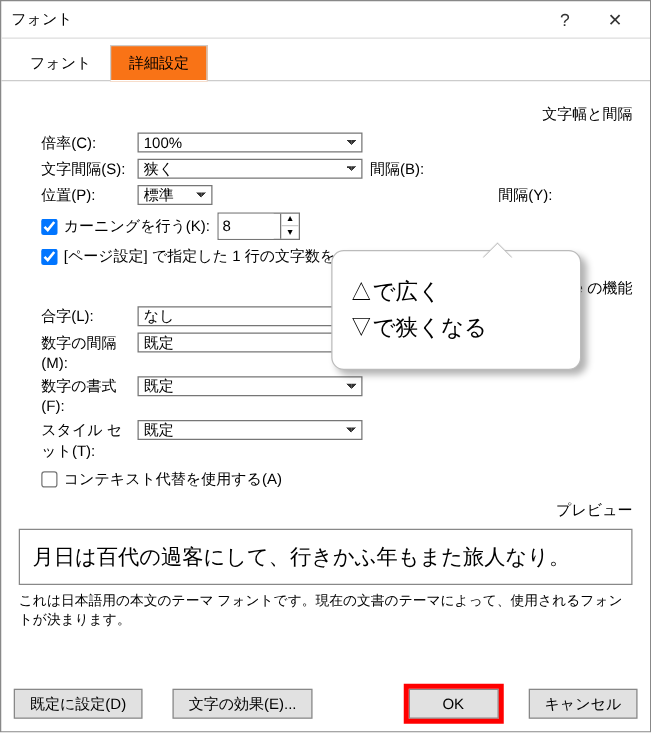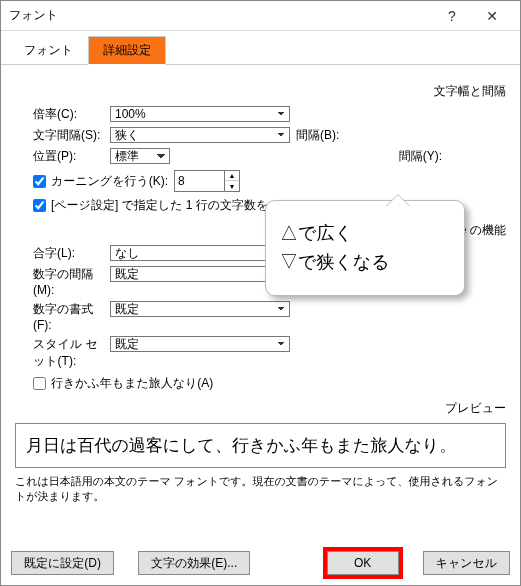--- a/index.html
+++ b/index.html
@@ -107,21 +107,21 @@
       <span class="label">数字の書式(F):</span>
       <select class="select mid"><option>既定</option></select>
     </div>
     <div class="row">
       <span class="label">スタイル セット(T):</span>
       <select class="select mid"><option>既定</option></select>
     </div>
 
     <div class="checkbox-row">
       <input type="checkbox" style="">
-      <span>行きかふ年もまた旅人なり(A)</span>
+      <span>コンテキスト代替を使用する(A)</span>
     </div>
 
     <div class="section-label">プレビュー</div>
     <div class="preview-box">月日は百代の過客にして、行きかふ年もまた旅人なり。</div>
     <div class="desc">これは日本語用の本文のテーマ フォントです。現在の文書のテーマによって、使用されるフォントが決まります。</div>
   </div>
 
   <div class="button-bar">
     <button class="btn">既定に設定(D)</button>
     <button class="btn">文字の効果(E)...</button>

